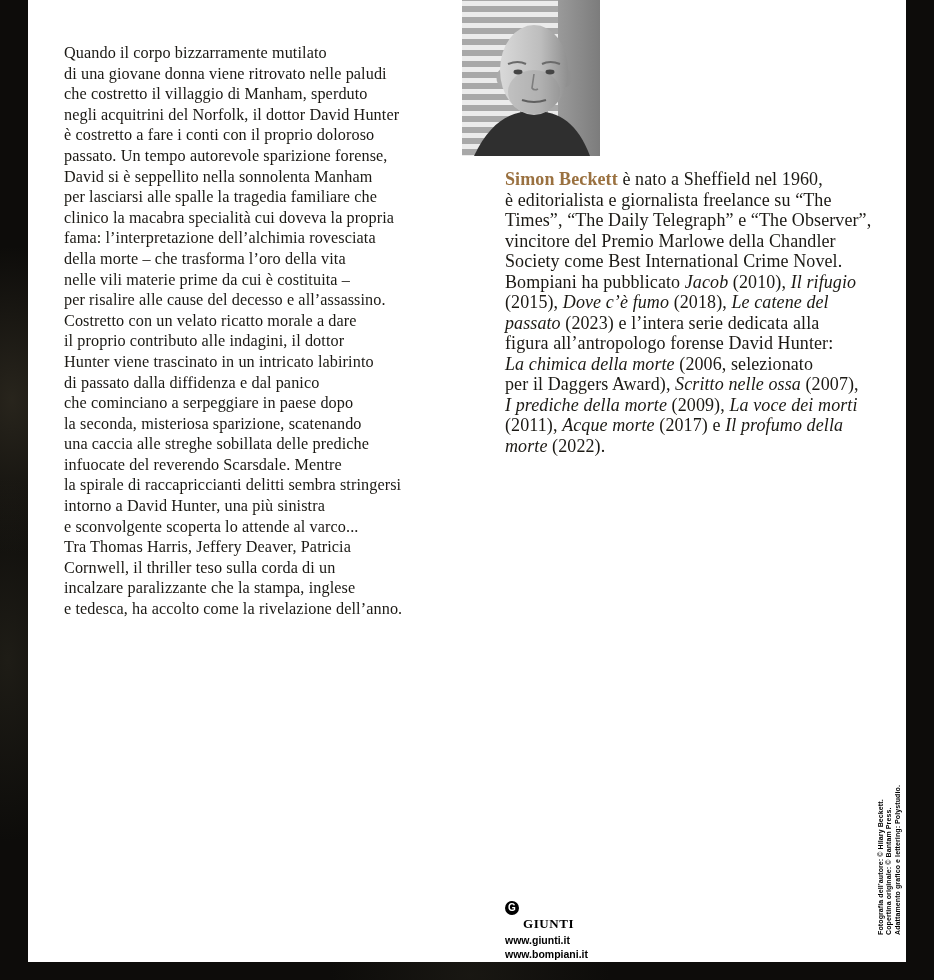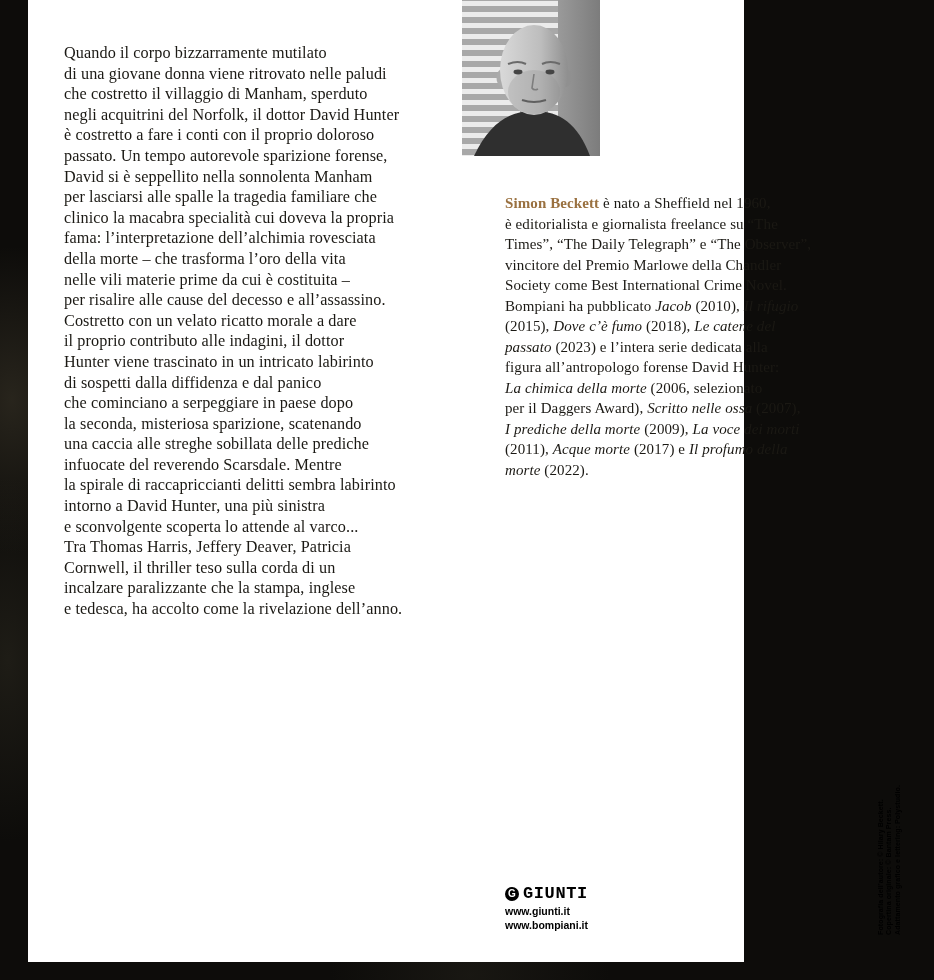--- a/index.html
+++ b/index.html
@@ -7,48 +7,48 @@
   .page {
     position:relative; width:934px; height:980px; overflow:hidden;
     background:
       radial-gradient(ellipse 130px 220px at 12px 400px, rgba(90,82,62,0.35), transparent 70%),
       radial-gradient(ellipse 110px 260px at 8px 660px, rgba(70,66,50,0.30), transparent 70%),
       radial-gradient(ellipse 200px 120px at 470px 975px, rgba(60,56,44,0.25), transparent 70%),
       var(--page-bg, #0d0c0a);
     font-family:"Liberation Serif", serif;
   }
   .panel {
-    position:absolute; left:28px; top:0; width:716px; height:962px;
+    position:absolute; left:28px; top:0; width:878px; height:962px;
     background:var(--panel-bg, #ffffff);
   }
   .synopsis {
     position:absolute; left:36px; top:43px; width:400px;
     font-size:16.2px; line-height:20.6px; color:var(--text, #1b1914);
     letter-spacing:0.1px;
   }
   .synopsis div { white-space:nowrap; }
   .photo { position:absolute; left:434px; top:0; width:138px; height:156px; }
   .photo svg { display:block; width:100%; height:100%; }
   .bio {
-    position:absolute; left:477px; top:193px; width:384px;
-    font-size:15px; line-height:20.5px; color:var(--text, #1b1914);
+    position:absolute; left:477px; top:169px; width:384px;
+    font-size:18px; line-height:20.5px; color:var(--text, #1b1914);
     white-space:pre-wrap; letter-spacing:0.1px;
   }
   .bio .name { font-weight:bold; color:var(--accent, #9a7140); }
   .bio .i { font-style:italic; }
   .publisher { position:absolute; left:477px; top:884px; }
   .logo-row { display:flex; align-items:center; gap:4px; }
   .logo-circle {
     width:14px; height:14px; border-radius:50%; background:#000; color:#fff;
     font-family:"Liberation Sans", sans-serif; font-weight:bold; font-size:10px;
     display:flex; align-items:center; justify-content:center; line-height:1;
   }
   .logo-text {
-    font-family:Liberation Mono, monospace; font-weight:bold; font-size:17px;
-    letter-spacing:0.6px; color:#000;
+    font-family:Liberation Serif, serif; font-weight:bold; font-size:13px;
+    letter-spacing:0.6px; color:#000;margin-top:32px;
   }
   .sites {
     margin-top:1px; font-family:"Liberation Sans", sans-serif; font-weight:bold;
     font-size:10.5px; line-height:14px; color:#000;
   }
   .credits {
     position:absolute; left:862px; top:860px;
     transform:translate(-50%,-50%) rotate(-90deg);
     width:max-content;
     font-family:"Liberation Sans", sans-serif; font-weight:bold;
@@ -71,26 +71,26 @@
         <div>David si è seppellito nella sonnolenta Manham</div>
         <div>per lasciarsi alle spalle la tragedia familiare che</div>
         <div>clinico la macabra specialità cui doveva la propria</div>
         <div>fama: l’interpretazione dell’alchimia rovesciata</div>
         <div>della morte – che trasforma l’oro della vita</div>
         <div>nelle vili materie prime da cui è costituita –</div>
         <div>per risalire alle cause del decesso e all’assassino.</div>
         <div>Costretto con un velato ricatto morale a dare</div>
         <div>il proprio contributo alle indagini, il dottor</div>
         <div>Hunter viene trascinato in un intricato labirinto</div>
-        <div>di sospetti dalla diffidenza e dal panico</div>
+        <div>di passato dalla diffidenza e dal panico</div>
         <div>che cominciano a serpeggiare in paese dopo</div>
         <div>la seconda, misteriosa sparizione, scatenando</div>
         <div>una caccia alle streghe sobillata delle prediche</div>
         <div>infuocate del reverendo Scarsdale. Mentre</div>
-        <div>la spirale di raccapriccianti delitti sembra labirinto</div>
+        <div>la spirale di raccapriccianti delitti sembra stringersi</div>
         <div>intorno a David Hunter, una più sinistra</div>
         <div>e sconvolgente scoperta lo attende al varco...</div>
         <div>Tra Thomas Harris, Jeffery Deaver, Patricia</div>
         <div>Cornwell, il thriller teso sulla corda di un</div>
         <div>incalzare paralizzante che la stampa, inglese</div>
         <div>e tedesca, ha accolto come la rivelazione dell’anno.</div>
       </div>
 
     <div class="photo">
       <svg viewBox="0 0 138 156" xmlns="http://www.w3.org/2000/svg">

